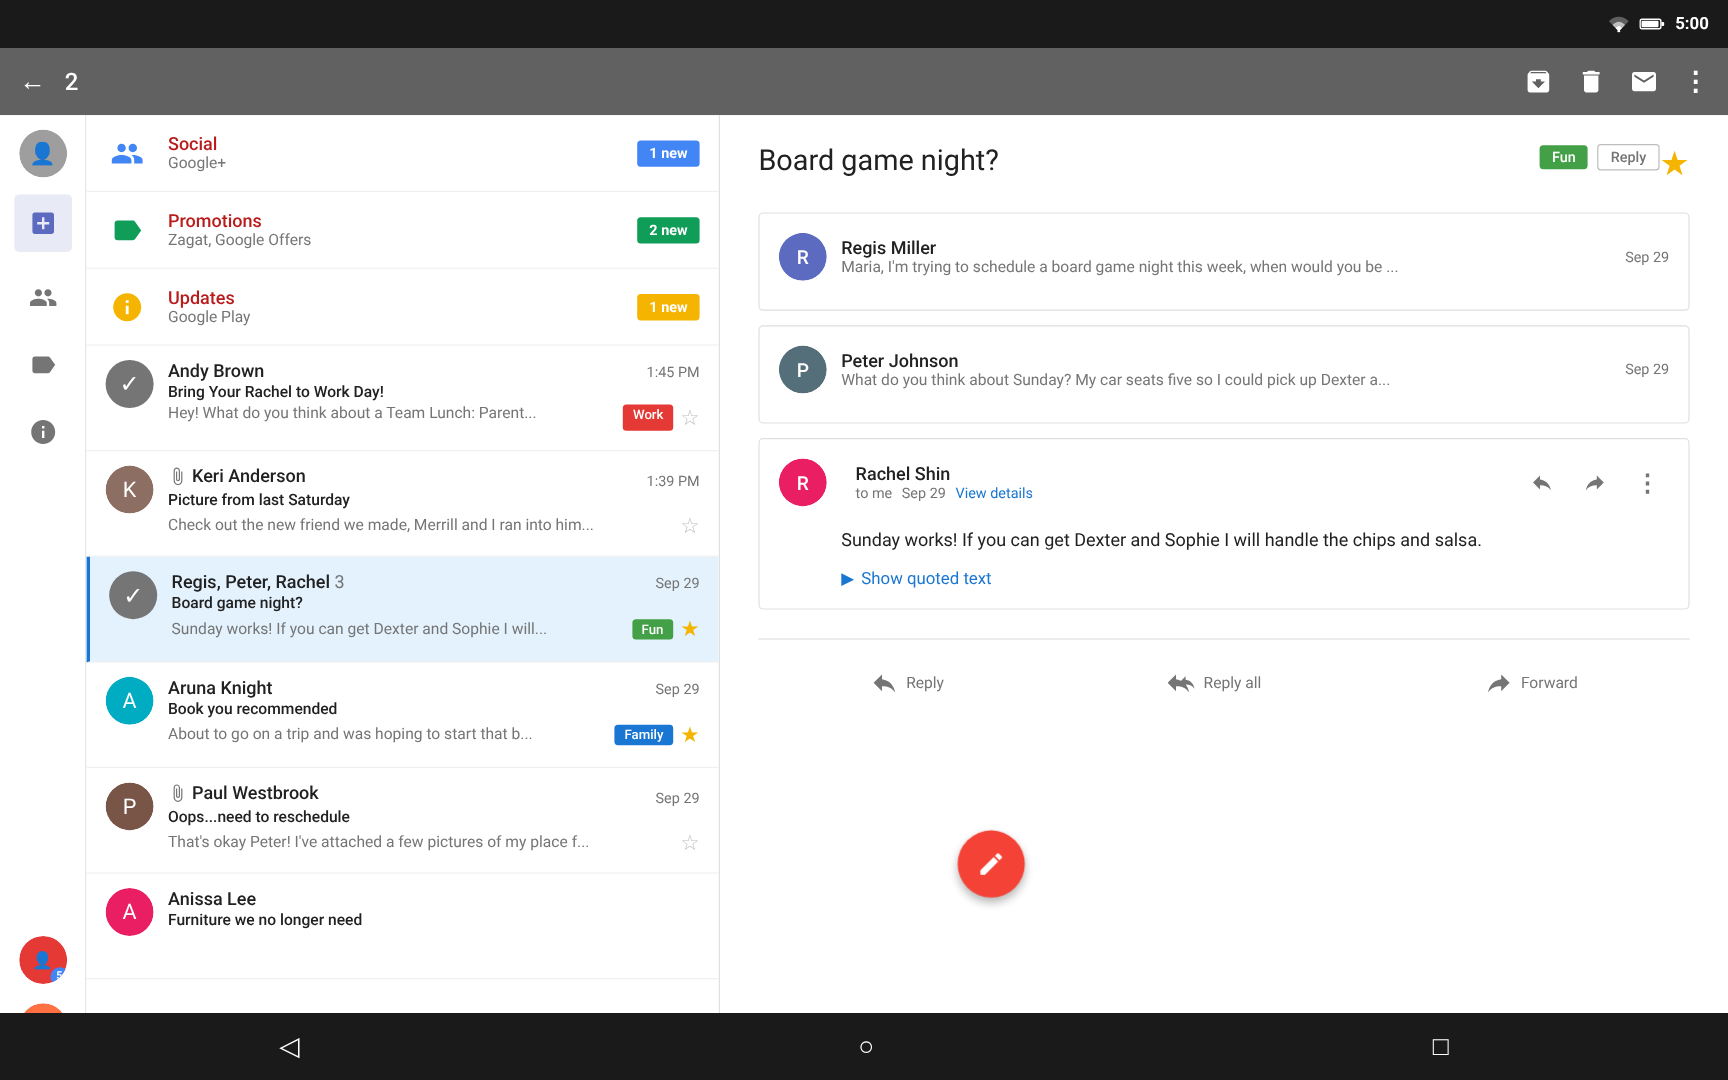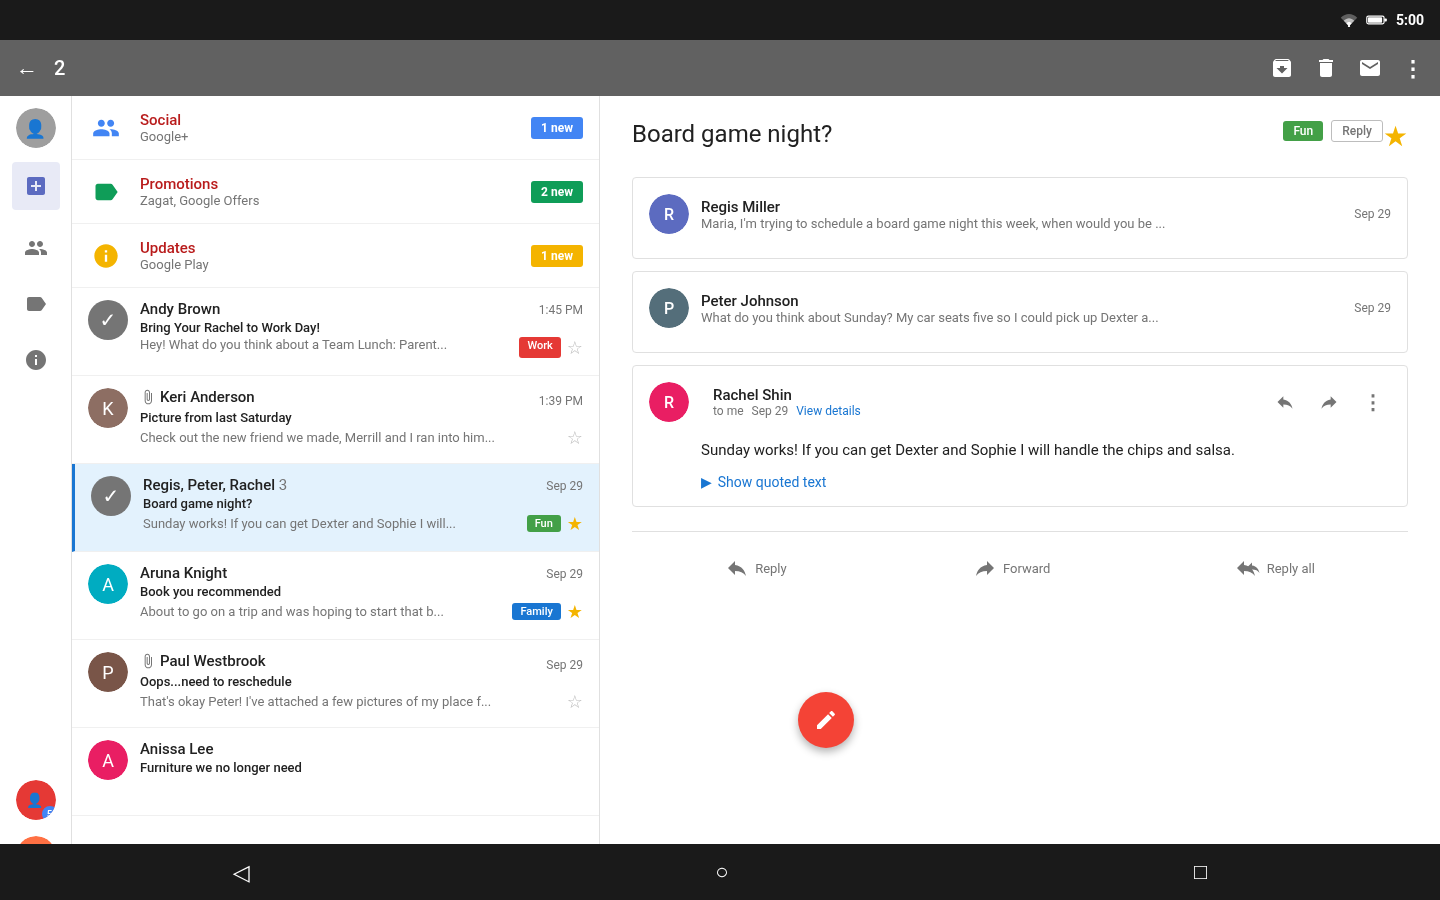--- a/index.html
+++ b/index.html
@@ -497,30 +497,30 @@
 
     <div class="reply-bar">
       <div class="reply-btn">
         <svg width="24" height="24" viewBox="0 0 24 24" fill="#757575">
             <path d="M10 9V5l-7 7 7 7v-4.1c5 0 8.5 1.6 11 5.1-1-5-4-10-11-11z"></path>
           </svg>
         <span>Reply</span>
       </div>
       <div class="reply-btn">
         <svg width="24" height="24" viewBox="0 0 24 24" fill="#757575">
-            <path d="M14 9V5l7 7-7 7v-4.1c-5 0-8.5 1.6-11 5.1 1-5 4-10 11-11z"></path>
-          </svg>
-        <span>Forward</span>
-      </div>
-      <div class="reply-btn">
-        <svg width="24" height="24" viewBox="0 0 24 24" fill="#757575">
             <path d="M7 9V5l-7 7 7 7v-4.1c5 0 8.5 1.6 11 5.1-1-5-4-10-11-11z"></path>
             <path d="M11 9.5v-3l-5 5 5 5v-3.1c3.5 0 6 1.1 7.5 3.6-.7-3.5-2.8-7-7.5-7.5z" transform="translate(4,0)"></path>
           </svg>
         <span>Reply all</span>
+      </div>
+      <div class="reply-btn">
+        <svg width="24" height="24" viewBox="0 0 24 24" fill="#757575">
+            <path d="M14 9V5l7 7-7 7v-4.1c-5 0-8.5 1.6-11 5.1 1-5 4-10 11-11z"></path>
+          </svg>
+        <span>Forward</span>
       </div>
     </div>
   </div>
 </div>
 
 <div style="position:fixed;bottom:72px;right:570px;">
   <div class="fab">
     <svg width="24" height="24" viewBox="0 0 24 24" fill="white">
         <path d="M3 17.25V21h3.75L17.81 9.94l-3.75-3.75L3 17.25zM20.71 7.04c.39-.39.39-1.02 0-1.41l-2.34-2.34c-.39-.39-1.02-.39-1.41 0l-1.83 1.83 3.75 3.75 1.83-1.83z"></path>
       </svg>

